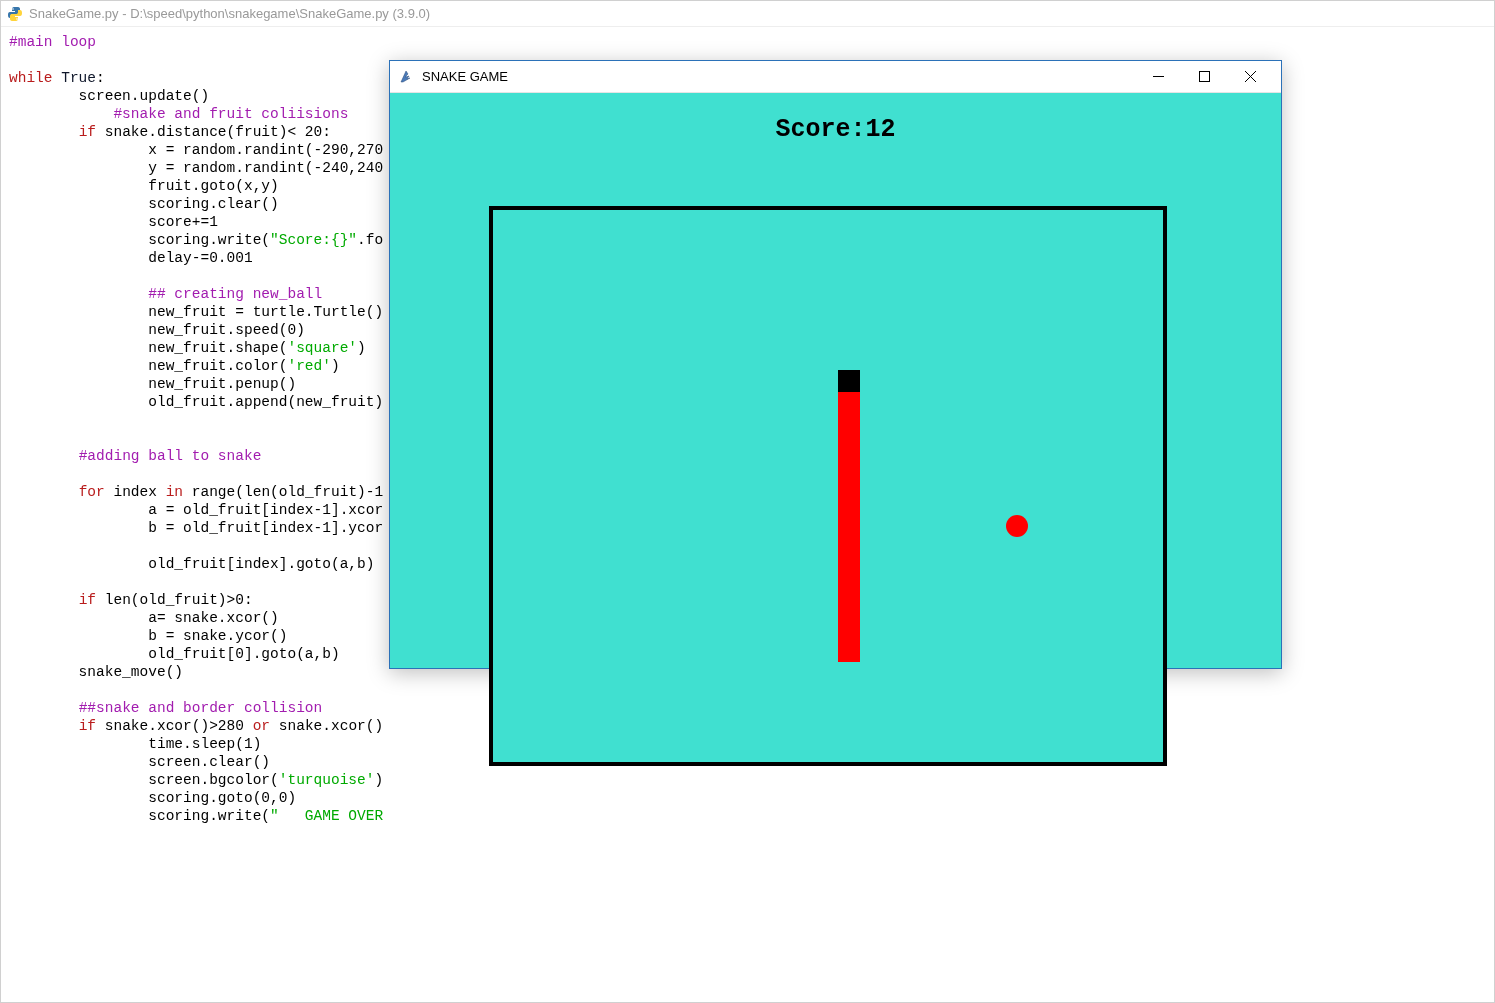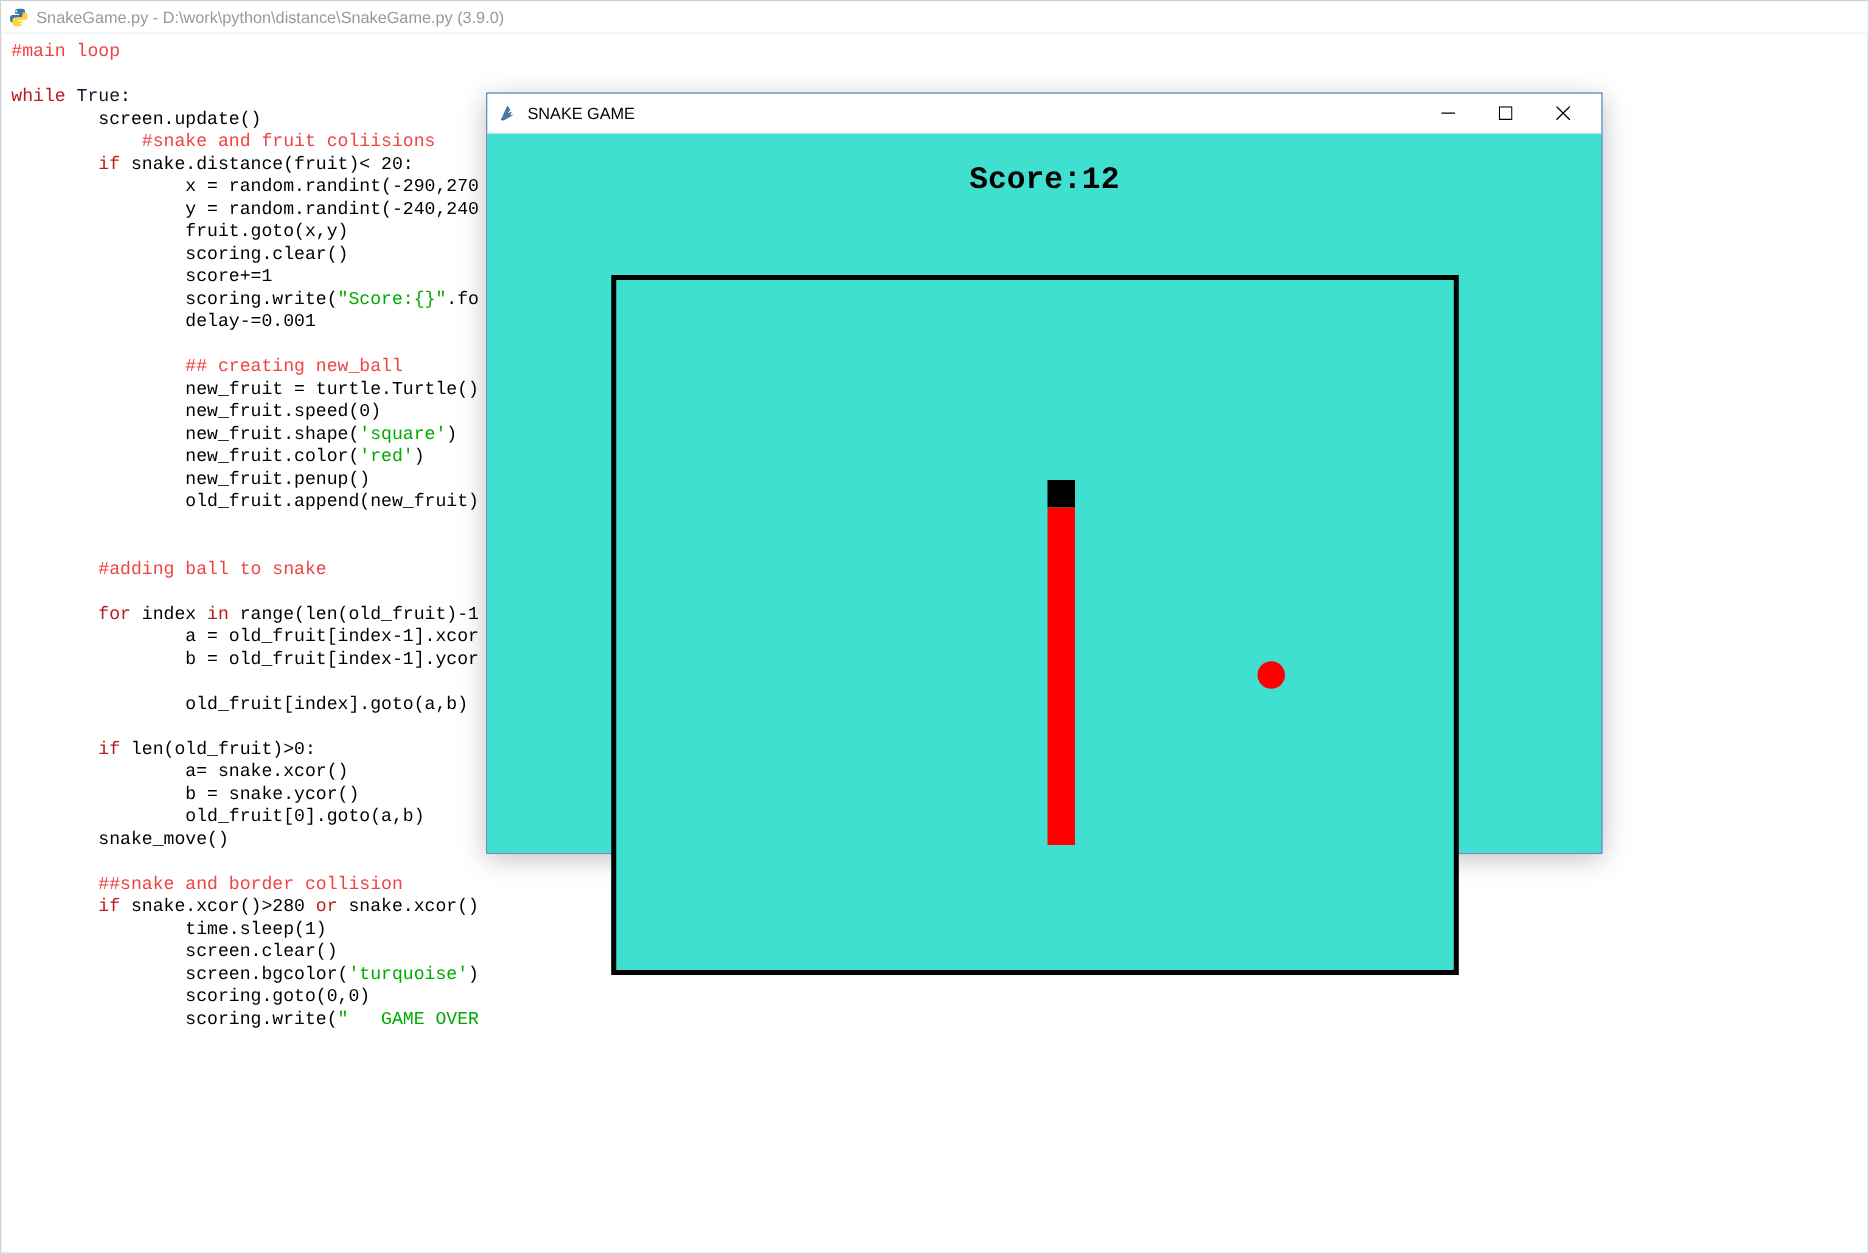--- a/index.html
+++ b/index.html
@@ -48,30 +48,30 @@
       cursor: default;
     }
     .idle-code {
       padding: 6px 8px;
       font-family: Consolas, "Courier New", monospace;
       font-size: 14.5px;
       line-height: 18px;
       white-space: pre;
       color: #000;
     }
-    .c-comment { color: #ef4444; margin-top: 12px; }
+    .c-comment { color: #a21caf; margin-top: 12px; }
     .c-kw { color: #b91c1c; }
     .c-str { color: #00aa00; }
     .c-bool { color: #0f172a; }
 
     
     .game-window {
       position: absolute;
       left: 389px;
-      top: 74px;
+      top: 60px;
       width: 893px;
       height: 609px;
       background: #ffffff;
       border: 1px solid #2b71b8;
       box-shadow: 0 4px 20px rgba(0,0,0,0.25);
     }
     .game-titlebar {
       height: 32px;
       background: #ffffff;
       display: flex;
@@ -144,21 +144,21 @@
 <body>
 
 <div class="idle-window">
   <div class="idle-titlebar">
     <svg width="16" height="16" viewBox="0 0 16 16">
       <path d="M8 1c-2 0-3 .5-3 2v2h3v1H3c-1.5 0-2 1-2 3s.5 3 2 3h2v-2c0-1.5 1-2 2-2h4c1 0 2-.5 2-2V3c0-1.5-1-2-3-2H8z" fill="#3776ab"></path>
       <circle cx="6" cy="3" r=".8" fill="#fff"></circle>
       <path d="M8 15c2 0 3-.5 3-2v-2H8v-1h5c1.5 0 2-1 2-3s-.5-3-2-3h-2v2c0 1.5-1 2-2 2H5c-1 0-2 .5-2 2v3c0 1.5 1 2 3 2h2z" fill="#ffd43b"></path>
       <circle cx="10" cy="13" r=".8" fill="#fff"></circle>
     </svg>
-    <span>SnakeGame.py - D:\work\python\distance\SnakeGame.py (3.9.0)</span>
+    <span>SnakeGame.py - D:\speed\python\snakegame\SnakeGame.py (3.9.0)</span>
   </div>
   <div class="idle-code" id="idle-code"><div><span class="c-comment">#main loop</span></div><div>&nbsp;</div><div><span class="c-kw">while </span><span class="c-bool">True</span><span>:</span></div><div><span>        screen.update()</span></div><div><span>            </span><span class="c-comment">#snake and fruit coliisions</span></div><div><span>        </span><span class="c-kw">if </span><span>snake.distance(fruit)&lt; 20:</span></div><div><span>                x = random.randint(-290,270</span></div><div><span>                y = random.randint(-240,240</span></div><div><span>                fruit.goto(x,y)</span></div><div><span>                scoring.clear()</span></div><div><span>                score+=1</span></div><div><span>                scoring.write(</span><span class="c-str">"Score:{}"</span><span>.fo</span></div><div><span>                delay-=0.001</span></div><div>&nbsp;</div><div><span>                </span><span class="c-comment">## creating new_ball</span></div><div><span>                new_fruit = turtle.Turtle()</span></div><div><span>                new_fruit.speed(0)</span></div><div><span>                new_fruit.shape(</span><span class="c-str">'square'</span><span>)</span></div><div><span>                new_fruit.color(</span><span class="c-str">'red'</span><span>)</span></div><div><span>                new_fruit.penup()</span></div><div><span>                old_fruit.append(new_fruit)</span></div><div>&nbsp;</div><div>&nbsp;</div><div><span>        </span><span class="c-comment">#adding ball to snake</span></div><div>&nbsp;</div><div><span>        </span><span class="c-kw">for </span><span>index </span><span class="c-kw">in </span><span>range(len(old_fruit)-1</span></div><div><span>                a = old_fruit[index-1].xcor</span></div><div><span>                b = old_fruit[index-1].ycor</span></div><div>&nbsp;</div><div><span>                old_fruit[index].goto(a,b)</span></div><div>&nbsp;</div><div><span>        </span><span class="c-kw">if </span><span>len(old_fruit)&gt;0:</span></div><div><span>                a= snake.xcor()</span></div><div><span>                b = snake.ycor()</span></div><div><span>                old_fruit[0].goto(a,b)</span></div><div><span>        snake_move()</span></div><div>&nbsp;</div><div><span>        </span><span class="c-comment">##snake and border collision</span></div><div><span>        </span><span class="c-kw">if </span><span>snake.xcor()&gt;280 </span><span class="c-kw">or </span><span>snake.xcor()</span></div><div><span>                time.sleep(1)</span></div><div><span>                screen.clear()</span></div><div><span>                screen.bgcolor(</span><span class="c-str">'turquoise'</span><span>)</span></div><div><span>                scoring.goto(0,0)</span></div><div><span>                scoring.write(</span><span class="c-str">"   GAME OVER</span></div><div>&nbsp;</div><div>&nbsp;</div></div>
 </div>
 
 <div class="game-window">
   <div class="game-titlebar">
     <svg class="feather" width="16" height="16" viewBox="0 0 16 16">
       <path d="M3 13 L8 2 L10 5 L7 8 L11 7 L9 10 L12 9 L5 13 Z" fill="#4a7ab8" stroke="#2a4a78" stroke-width="0.5"></path>
     </svg>
     <span class="game-title-text">SNAKE GAME</span>

